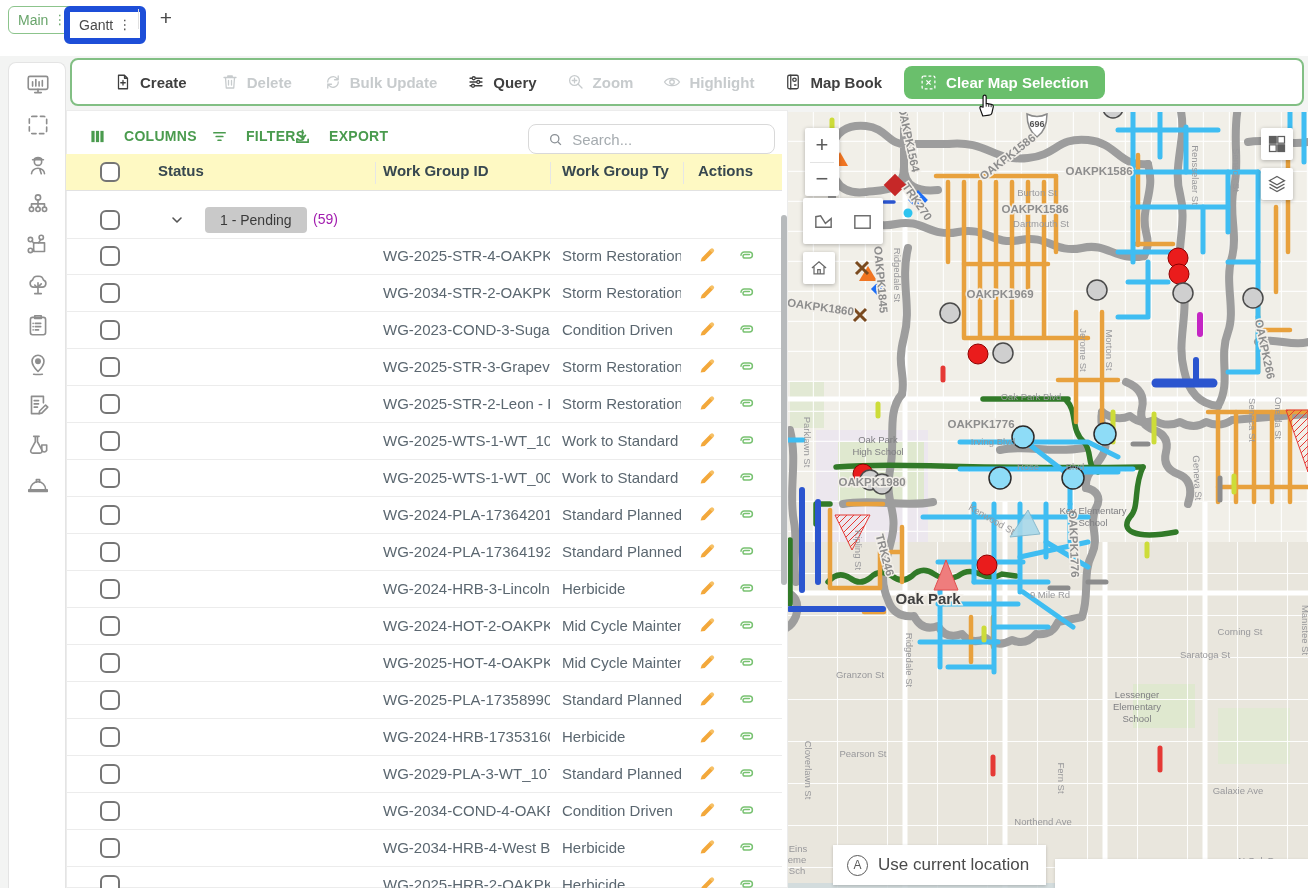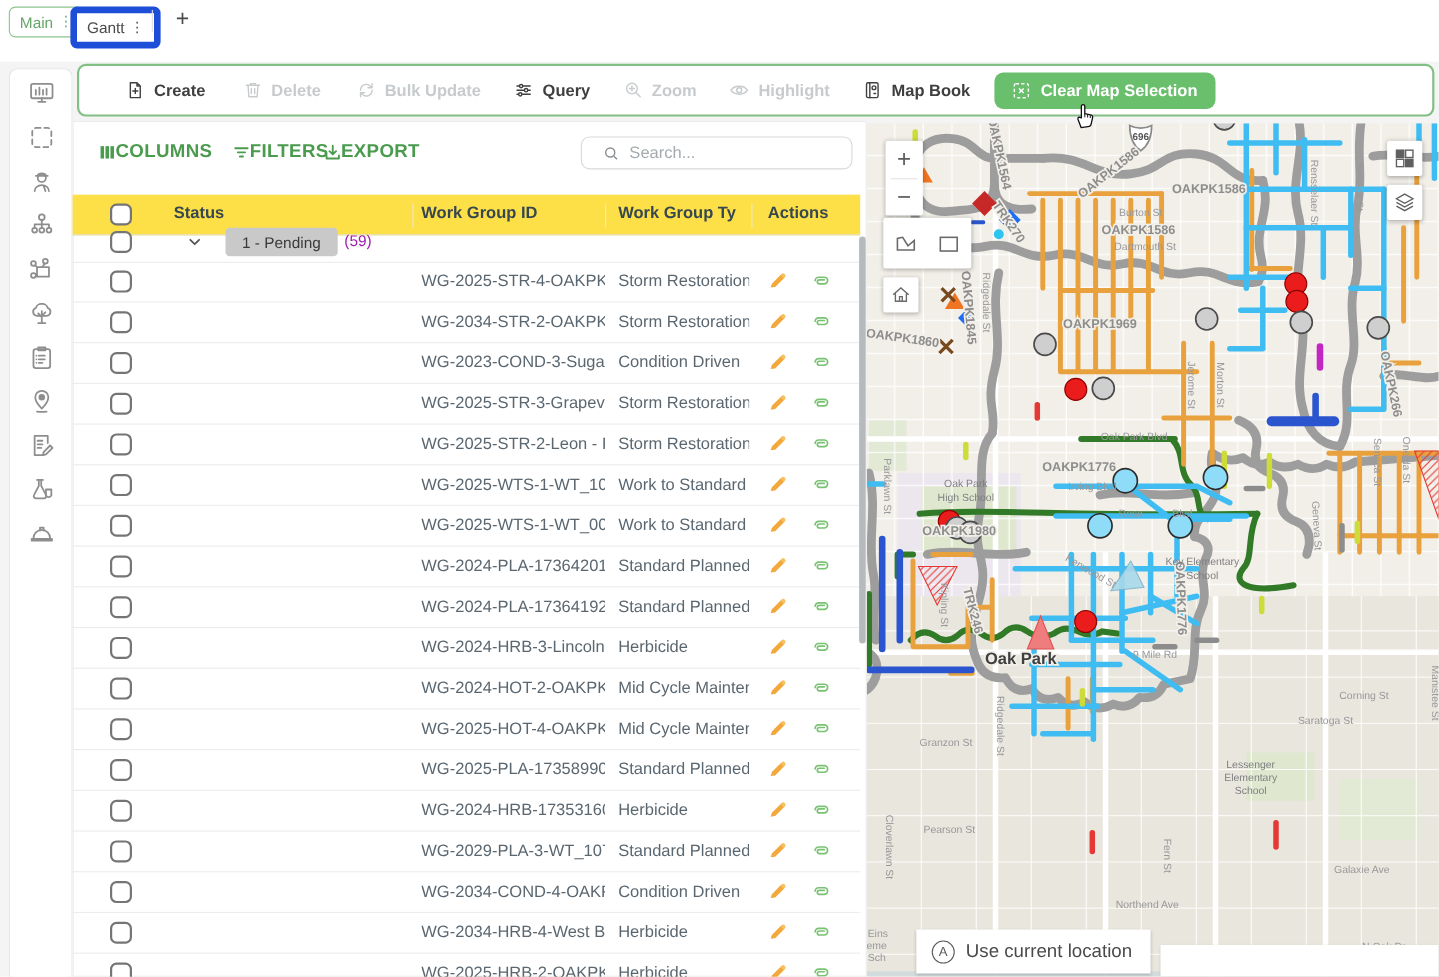--- a/index.html
+++ b/index.html
@@ -27,29 +27,29 @@
   .tbtn{display:flex;align-items:center;gap:8px;font-size:15px;font-weight:600;cursor:pointer;white-space:nowrap;}
   .tbtn svg{width:18px;height:18px;stroke:currentColor;fill:none;stroke-width:1.7;stroke-linecap:round;stroke-linejoin:round;}
   .tb-on{color:#3f3f3f;}
   .tb-off{color:#c7cbcd;cursor:default;}
   .tb-green{margin-left:22px;background:#6abf6c;color:#fff;border-radius:8px;height:33px;
             padding:0 16px;display:flex;align-items:center;gap:9px;font-size:15px;font-weight:700;cursor:pointer;}
   .tb-green svg{width:17px;height:17px;stroke:#fff;fill:none;stroke-width:1.8;}
   
   .tablecard{position:absolute;left:66px;top:110px;width:722px;height:778px;background:#fff;
              border:1px solid #ececec;border-radius:0 0 0 0;box-sizing:border-box;overflow:hidden;}
-  .tt-link{position:absolute;top:128px;display:flex;align-items:center;gap:0;color:#4a9b4e;
-           font-size:17px;font-weight:700;letter-spacing:.3px;cursor:pointer;}
+  .tt-link{position:absolute;top:128px;display:flex;align-items:center;gap:19px;color:#4a9b4e;
+           font-size:14px;font-weight:700;letter-spacing:.3px;cursor:pointer;}
   .tt-link svg{width:15px;height:15px;}
   .searchbox{position:absolute;left:528px;top:124px;width:247px;height:30px;border:1px solid #d9d9d9;
              border-radius:8px;background:#fff;display:flex;align-items:center;padding:0 20px;gap:8px;box-sizing:border-box;}
   .searchbox input{border:none;outline:none;font-size:15px;color:#555;width:100%;
                    font-family:"Liberation Sans",sans-serif;background:transparent;}
   .searchbox input::placeholder{color:#a5abaf;}
-  .thead{position:absolute;left:66px;top:177px;width:716px;height:36px;border-bottom:1px solid #e2e2e2;background:#fde047;}
+  .thead{position:absolute;left:66px;top:154px;width:716px;height:36px;border-bottom:1px solid #e2e2e2;background:#fef9c3;}
   .th{position:absolute;top:8px;font-size:15px;font-weight:700;color:#37474f;white-space:nowrap;}
   .col-div{position:absolute;top:8px;width:1px;height:22px;background:#e6e6e6;}
   .cb{display:inline-block;width:20px;height:20px;border:2px solid #757575;border-radius:6px;
       background:#fff;box-sizing:border-box;cursor:pointer;}
   .grouprow{position:absolute;left:66px;top:202px;width:716px;height:36px;border-bottom:1px solid #ececec;}
   .chip{position:absolute;left:139px;top:5px;background:#c9c9c9;border-radius:4px;color:#3a3a3a;
         font-size:14px;padding:5px 15px;}
   .gcount{position:absolute;left:247px;top:9px;font-size:14px;color:#a21caf;}
   .rows{position:absolute;left:66px;top:238px;width:716px;}
   .trow{position:relative;height:36px;border-bottom:1px solid #ececec;}

